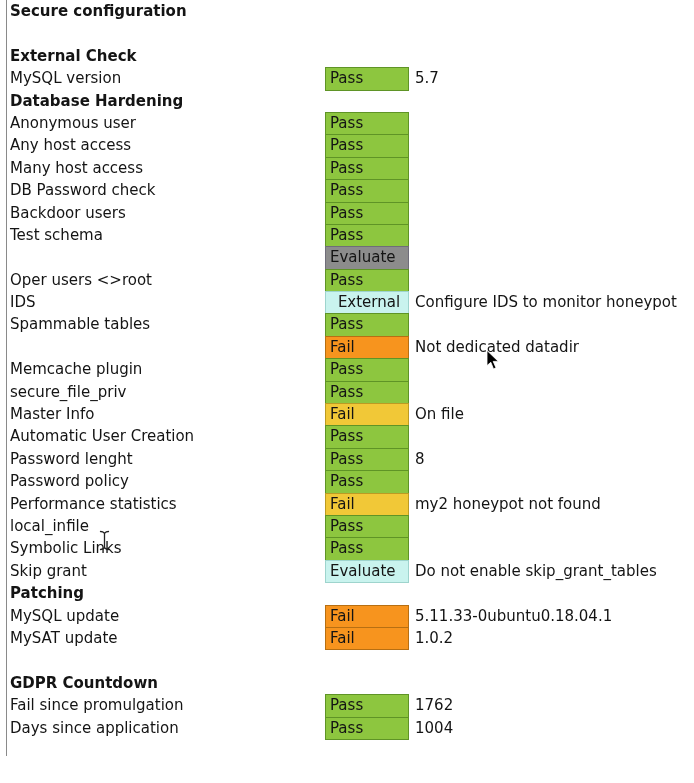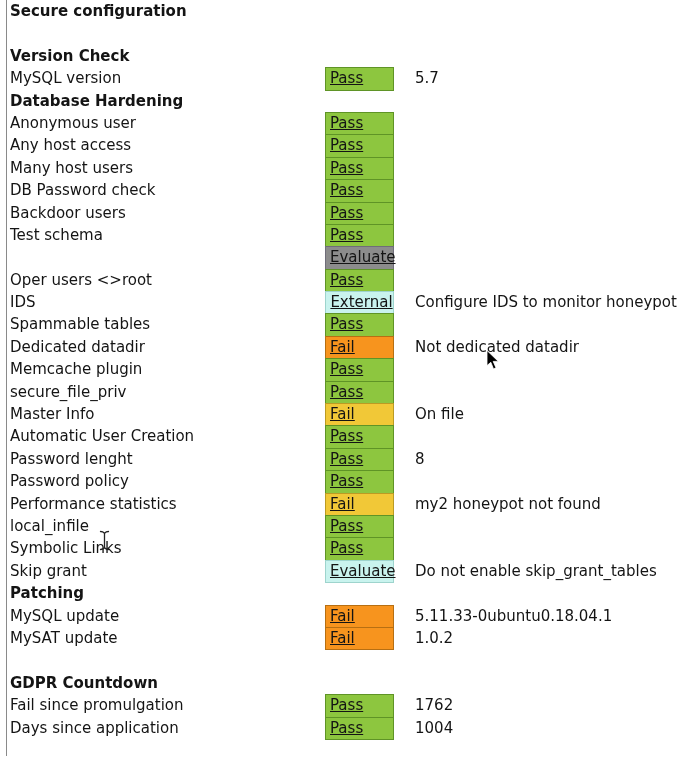--- a/index.html
+++ b/index.html
@@ -43,30 +43,29 @@
     white-space: pre;
   }
   .row.title .label,
   .row.header .label {
     font-weight: bold;
   }
   .badge {
     position: absolute;
     left: 325px;
     top: 0;
-    width: 69px;
+    width: 84px;
     height: 23.4px;
     box-sizing: border-box;
     border: 1px solid #777;
     padding-left: 4px;
     line-height: 21.4px;
     z-index: 2;
     white-space: pre;
     overflow: visible;
-    text-decoration: underline;
   }
   .value {
     position: absolute;
     left: 399px;
     top: 0;
     white-space: pre;
     margin-left: 16px;
   }
   .cursor {
     position: absolute;
@@ -82,40 +81,40 @@
 <div class="left-frame-line"></div>
 
 <div id="rows">
     <div class="row title">
       <span class="label">Secure configuration</span>
     </div>
     <div class="row blank">
       <span class="label"></span>
     </div>
     <div class="row header">
-      <span class="label">Version Check</span>
+      <span class="label">External Check</span>
     </div>
     <div class="row item">
       <span class="label">MySQL version</span>
       <span class="badge" style="background: rgb(141, 198, 63); border-color: rgb(95, 148, 38);">Pass</span>
       <span class="value">5.7</span>
     </div>
     <div class="row header">
       <span class="label">Database Hardening</span>
     </div>
     <div class="row item">
       <span class="label">Anonymous user</span>
       <span class="badge" style="background: rgb(141, 198, 63); border-color: rgb(95, 148, 38);">Pass</span>
     </div>
     <div class="row item">
       <span class="label">Any host access</span>
       <span class="badge" style="background: rgb(141, 198, 63); border-color: rgb(95, 148, 38);">Pass</span>
     </div>
     <div class="row item">
-      <span class="label">Many host users</span>
+      <span class="label">Many host access</span>
       <span class="badge" style="background: rgb(141, 198, 63); border-color: rgb(95, 148, 38);">Pass</span>
     </div>
     <div class="row item">
       <span class="label">DB Password check</span>
       <span class="badge" style="background: rgb(141, 198, 63); border-color: rgb(95, 148, 38);">Pass</span>
     </div>
     <div class="row item">
       <span class="label">Backdoor users</span>
       <span class="badge" style="background: rgb(141, 198, 63); border-color: rgb(95, 148, 38);">Pass</span>
     </div>
@@ -133,21 +132,20 @@
     <div class="row item">
       <span class="label">IDS</span>
       <span class="badge" style="background: rgb(201, 243, 238); border-color: rgb(158, 212, 205); text-align: center;">External</span>
       <span class="value">Configure IDS to monitor honeypot</span>
     </div>
     <div class="row item">
       <span class="label">Spammable tables</span>
       <span class="badge" style="background: rgb(141, 198, 63); border-color: rgb(95, 148, 38);">Pass</span>
     </div>
     <div class="row item">
-      <span class="label">Dedicated datadir</span>
       <span class="badge" style="background: rgb(247, 148, 30); border-color: rgb(183, 111, 18);">Fail</span>
       <span class="value">Not dedicated datadir</span>
     </div>
     <div class="row item">
       <span class="label">Memcache plugin</span>
       <span class="badge" style="background: rgb(141, 198, 63); border-color: rgb(95, 148, 38);">Pass</span>
     </div>
     <div class="row item">
       <span class="label">secure_file_priv</span>
       <span class="badge" style="background: rgb(141, 198, 63); border-color: rgb(95, 148, 38);">Pass</span>

